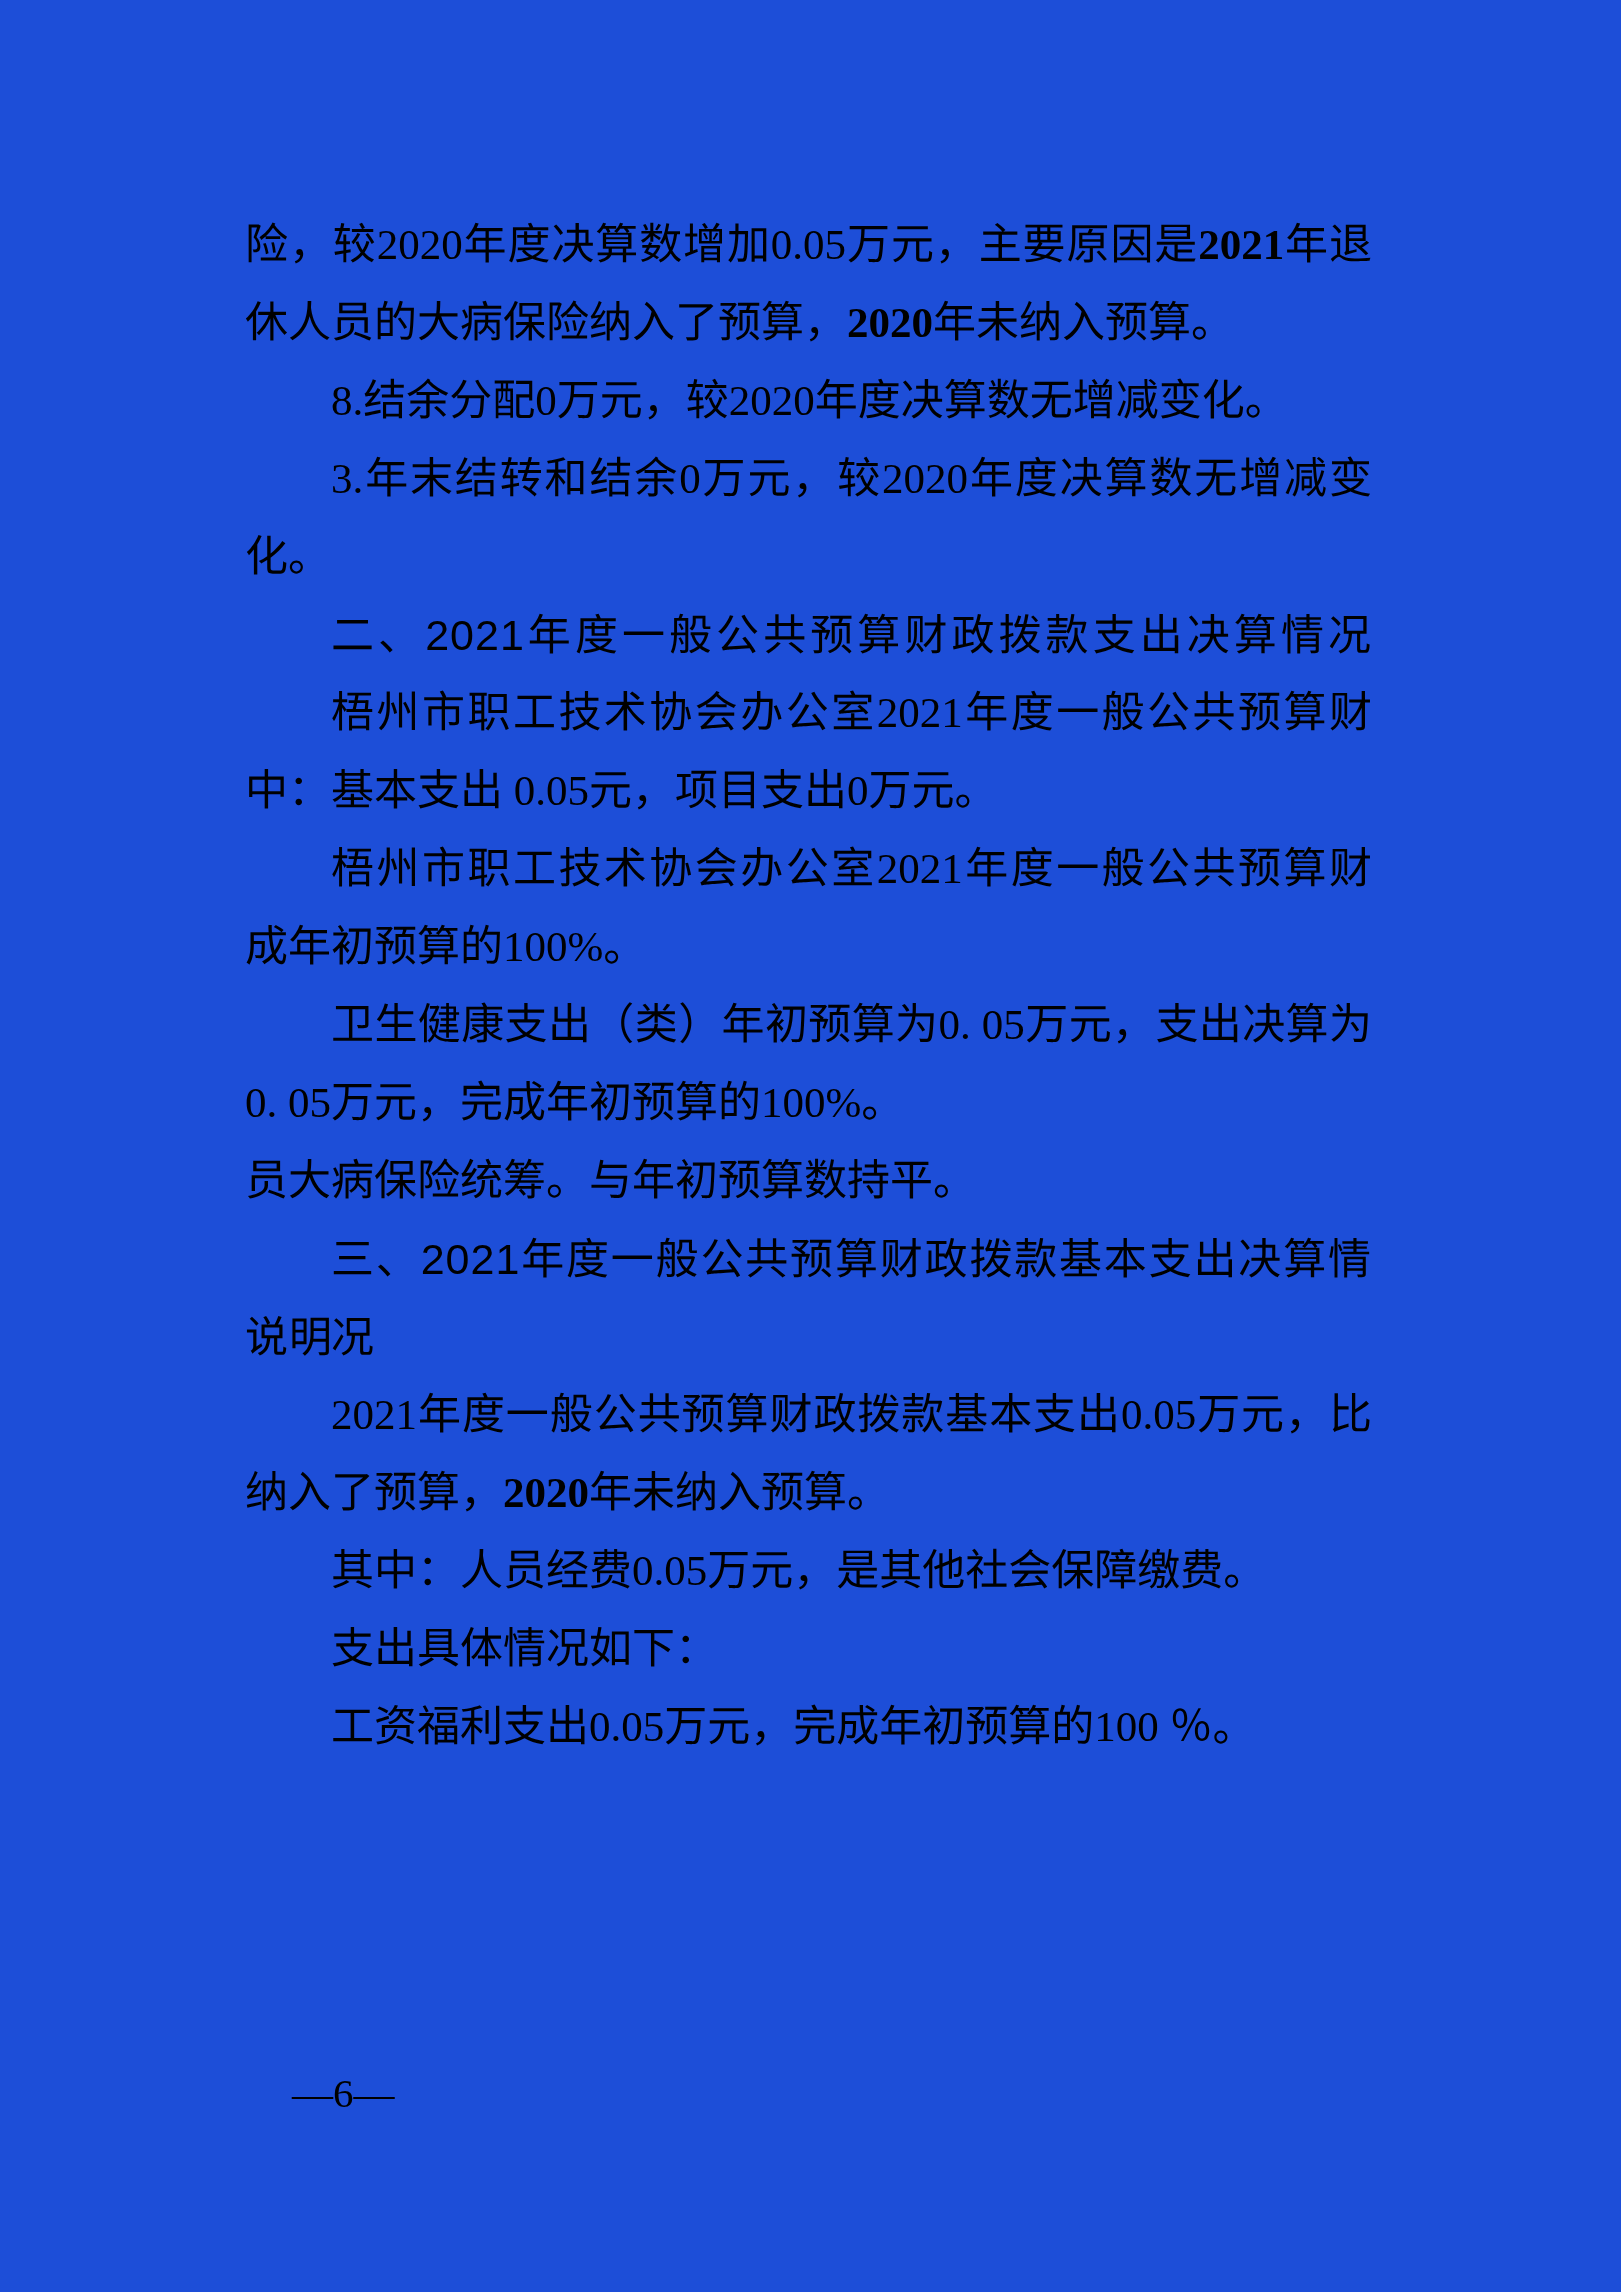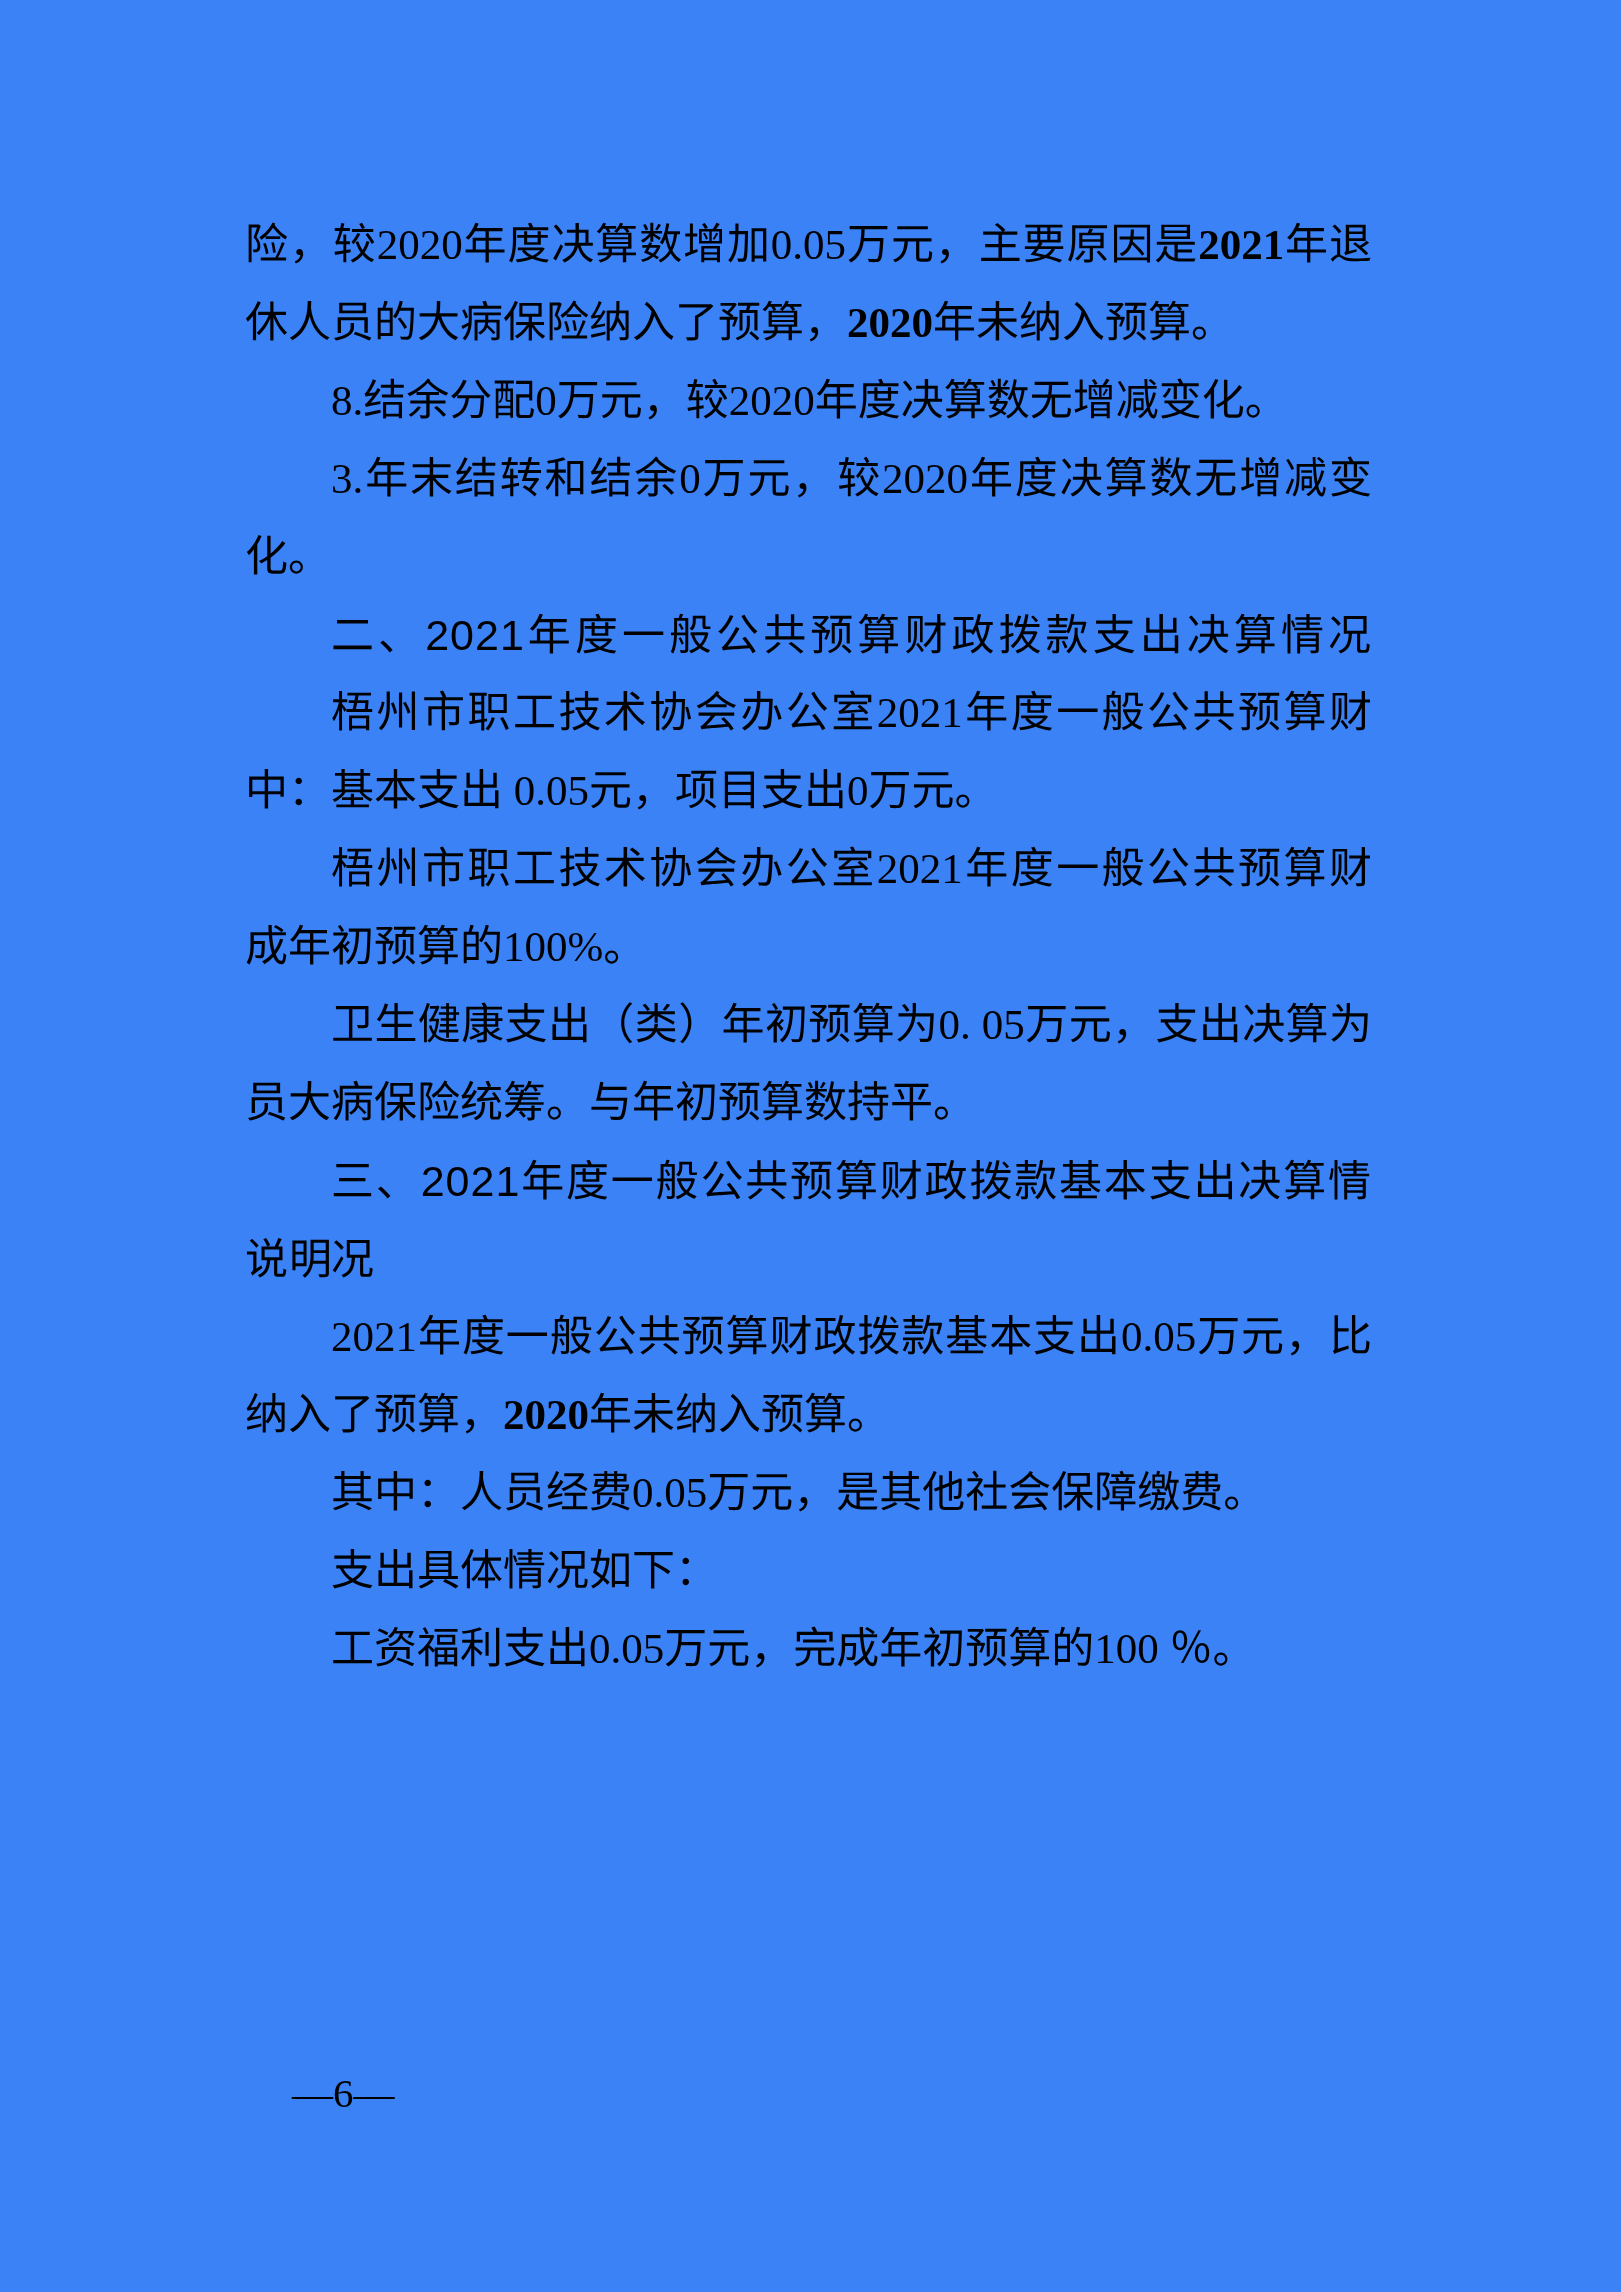--- a/index.html
+++ b/index.html
@@ -1,19 +1,19 @@
 <!DOCTYPE html>
 <html lang="zh-CN"><head>
 <meta charset="utf-8">
 <style>
   html,body{margin:0;padding:0;background:#ffffff;}
   .page{
     position:relative;
     width:1621px;height:2293px;
-    background:#3b82f6;
+    background:#1d4ed8;
     overflow:hidden;
     font-family:"Liberation Serif","DejaVu Serif",serif;
     color:#000;
   }
   .textblock{
     position:absolute;
     left:245px;top:206px;
     width:1127px;
   }
   .line{
@@ -57,20 +57,21 @@
       <div class="line"><span class="seg">休人员的大病保险纳入了预算，</span><span class="seg bold-num">2020</span><span class="seg">年未纳入预算。</span></div>
       <div class="line indent"><span class="seg">8.结余分配0万元，较2020年度决算数无增减变化。</span></div>
       <div class="line indent j"><span class="seg">3.年末结转和结余0万元，较2020年度决算数无增减变</span></div>
       <div class="line"><span class="seg">化。</span></div>
       <div class="line heading indent j"><span class="seg">二、2021年度一般公共预算财政拨款支出决算情况</span></div>
       <div class="line indent j"><span class="seg">梧州市职工技术协会办公室2021年度一般公共预算财</span></div>
       <div class="line"><span class="seg">中：基本支出 0.05元，项目支出0万元。</span></div>
       <div class="line indent j"><span class="seg">梧州市职工技术协会办公室2021年度一般公共预算财</span></div>
       <div class="line"><span class="seg">成年初预算的100%。</span></div>
       <div class="line indent j"><span class="seg">卫生健康支出（类）年初预算为0. 05万元，支出决算为</span></div>
+      <div class="line"><span class="seg">0. 05万元，完成年初预算的100%。</span></div>
       <div class="line"><span class="seg">员大病保险统筹。与年初预算数持平。</span></div>
       <div class="line heading indent j"><span class="seg">三、2021年度一般公共预算财政拨款基本支出决算情况</span></div>
       <div class="line heading"><span class="seg">说明</span></div>
       <div class="line indent j"><span class="seg">2021年度一般公共预算财政拨款基本支出0.05万元，比</span></div>
       <div class="line"><span class="seg">纳入了预算，</span><span class="seg bold-num">2020</span><span class="seg">年未纳入预算。</span></div>
       <div class="line indent"><span class="seg">其中：人员经费0.05万元，是其他社会保障缴费。</span></div>
       <div class="line indent"><span class="seg">支出具体情况如下：</span></div>
       <div class="line indent"><span class="seg">工资福利支出0.05万元，完成年初预算的100 ％。</span></div>
     </div>
   <div class="page-footer">—6—</div>

